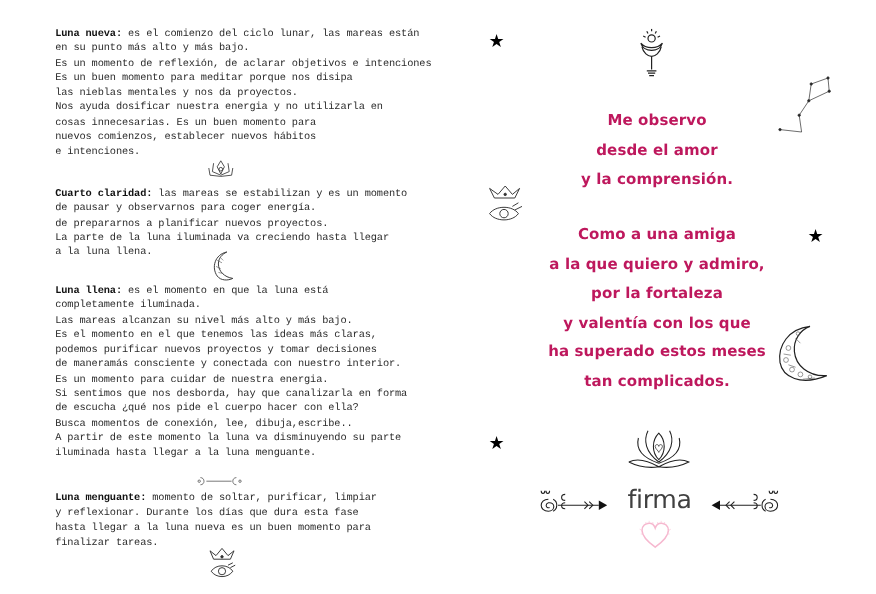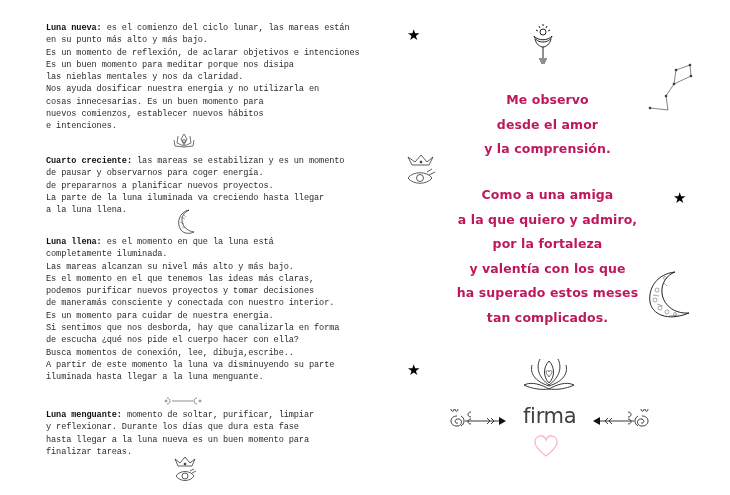--- a/index.html
+++ b/index.html
@@ -58,38 +58,38 @@
 </head>
 <body>
 
 <div class="page page-left">
 
   <div class="left-text" id="sec-nueva">
     <span class="line"><b>Luna nueva:</b><span> es el comienzo del ciclo lunar, las mareas están</span></span>
     <span class="line">en su punto más alto y más bajo.</span>
     <span class="line">Es un momento de reflexión, de aclarar objetivos e intenciones</span>
     <span class="line">Es un buen momento para meditar porque nos disipa</span>
-    <span class="line">las nieblas mentales y nos da claridad.</span>
+    <span class="line">las nieblas mentales y nos da proyectos.</span>
     <span class="line">Nos ayuda dosificar nuestra energia y no utilizarla en</span>
     <span class="line">cosas innecesarias. Es un buen momento para</span>
     <span class="line">nuevos comienzos, establecer nuevos hábitos</span>
     <span class="line">e intenciones.</span>
   </div>
 
   <svg class="ornament" style="left:172px;top:131px;" width="24" height="18" viewBox="0 0 24 18">
     <g fill="none" stroke="#333" stroke-width="0.7">
       <path d="M12 3 L9 8 L12 14 L15 8 Z"></path>
       <path d="M6 5 L5 12 L12 15 M18 5 L19 12 L12 15"></path>
       <path d="M2 9 L3 15 L12 16 L21 15 L22 9"></path>
       <circle cx="12" cy="10" r="1.5"></circle>
     </g>
   </svg>
 
   <div class="left-text" id="sec-creciente">
-    <span class="line"><b>Cuarto creciente:</b><span> las mareas se estabilizan y es un momento</span></span>
+    <span class="line"><b>Cuarto claridad:</b><span> las mareas se estabilizan y es un momento</span></span>
     <span class="line">de pausar y observarnos para coger energía.</span>
     <span class="line">de prepararnos a planificar nuevos proyectos.</span>
     <span class="line">La parte de la luna iluminada va creciendo hasta llegar</span>
     <span class="line">a la luna llena.</span>
   </div>
 
   <svg class="ornament" style="left:175px;top:209px;" width="20" height="26" viewBox="0 0 20 26">
     <path d="M14 1 C4 3 1 14 6 21 C9 25 15 25 19 23 C12 22 7 17 7 11 C7 6 10 3 14 1 Z" fill="none" stroke="#333" stroke-width="0.8"></path>
     <path d="M6 8 L10 10 M5 13 L9 15 M7 18 L11 19 M9 6 L11 8" stroke="#555" stroke-width="0.5"></path>
   </svg>

